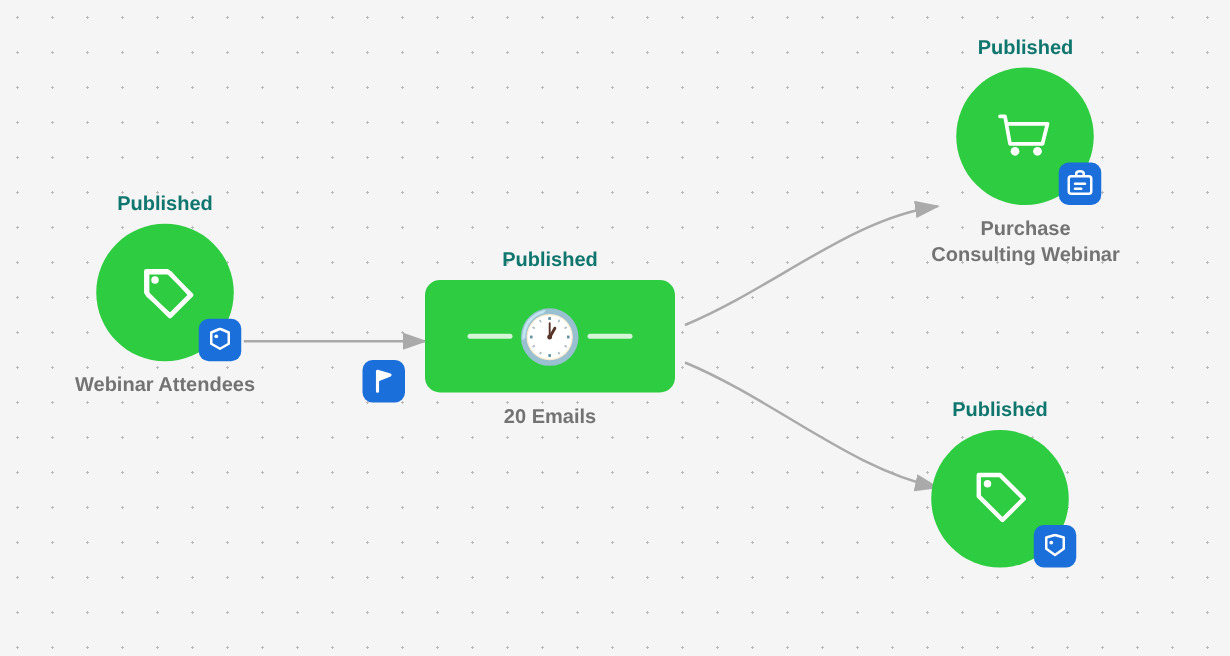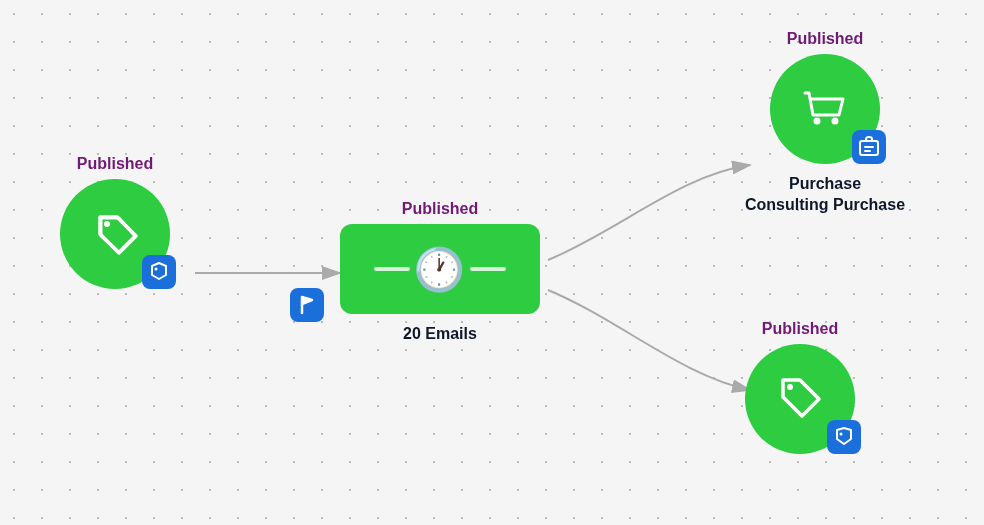--- a/index.html
+++ b/index.html
@@ -25,21 +25,21 @@
     .node {
       position: absolute;
       display: flex;
       flex-direction: column;
       align-items: center;
     }
 
     .published-label {
       font-size: 16px;
       font-weight: 700;
-      color: #701a75;
+      color: #0f766e;
       margin-bottom: 6px;
     }
 
     
     .circle-node {
       width: 110px;
       height: 110px;
       border-radius: 50%;
       background: #2ecc40;
       display: flex;
@@ -93,21 +93,21 @@
       bottom: -8px;
       right: auto;
       left: -50px;
       width: 34px;
       height: 34px;
     }
 
     .node-label {
       font-size: 16px;
       font-weight: 600;
-      color: #0f172a;
+      color: #737373;
       margin-top: 10px;
       text-align: center;
       line-height: 1.3;
     }
 
     
     .arrows-svg {
       position: absolute;
       top: 0; left: 0;
       width: 984px;
@@ -154,20 +154,21 @@
         <circle cx="10" cy="10" r="3" fill="white"></circle>
       </g>
     </svg>
     <div class="badge">
       <svg width="20" height="20" viewBox="0 0 20 20">
         <path d="M3 4 L3 13 L10 17 L17 13 L17 4 L10 1 Z" fill="none" stroke="white" stroke-width="2" stroke-linejoin="round"></path>
         <circle cx="7" cy="7" r="1.5" fill="white"></circle>
       </svg>
     </div>
   </div>
+  <span class="node-label">Webinar Attendees</span>
 </div>
 
 <div class="node" style="left: 340px; top: 200px;">
   <span class="published-label">Published</span>
   <div class="rect-node">
     <div class="email-icon-row">
       <div class="dash-line"></div>
       <span style="font-size:42px; color:white; margin:0 4px;">🕐</span>
       <div class="dash-line"></div>
     </div>
@@ -196,21 +197,21 @@
       <svg width="22" height="22" viewBox="0 0 22 22">
         <rect x="2" y="5" width="18" height="14" rx="2" fill="none" stroke="white" stroke-width="2"></rect>
         <path d="M8 5 L8 3 Q8 1 11 1 Q14 1 14 3 L14 5" stroke="white" stroke-width="2" fill="none"></path>
         <line x1="7" y1="11" x2="15" y2="11" stroke="white" stroke-width="2" stroke-linecap="round"></line>
         <line x1="7" y1="15" x2="12" y2="15" stroke="white" stroke-width="2" stroke-linecap="round"></line>
       </svg>
     </div>
   </div>
   <div class="node-label">
     <span>Purchase</span><br>
-    <span>Consulting Purchase</span>
+    <span>Consulting Webinar</span>
   </div>
 </div>
 
 <div class="node" style="left: 745px; top: 320px;">
   <span class="published-label">Published</span>
   <div class="circle-node">
 
     <svg width="54" height="54" viewBox="0 0 54 54">
       <g transform="translate(7,5)">
         <path d="M3 3 L3 20 L22 39 L39 22 L20 3Z" fill="none" stroke="white" stroke-width="3.5" stroke-linejoin="round"></path>

